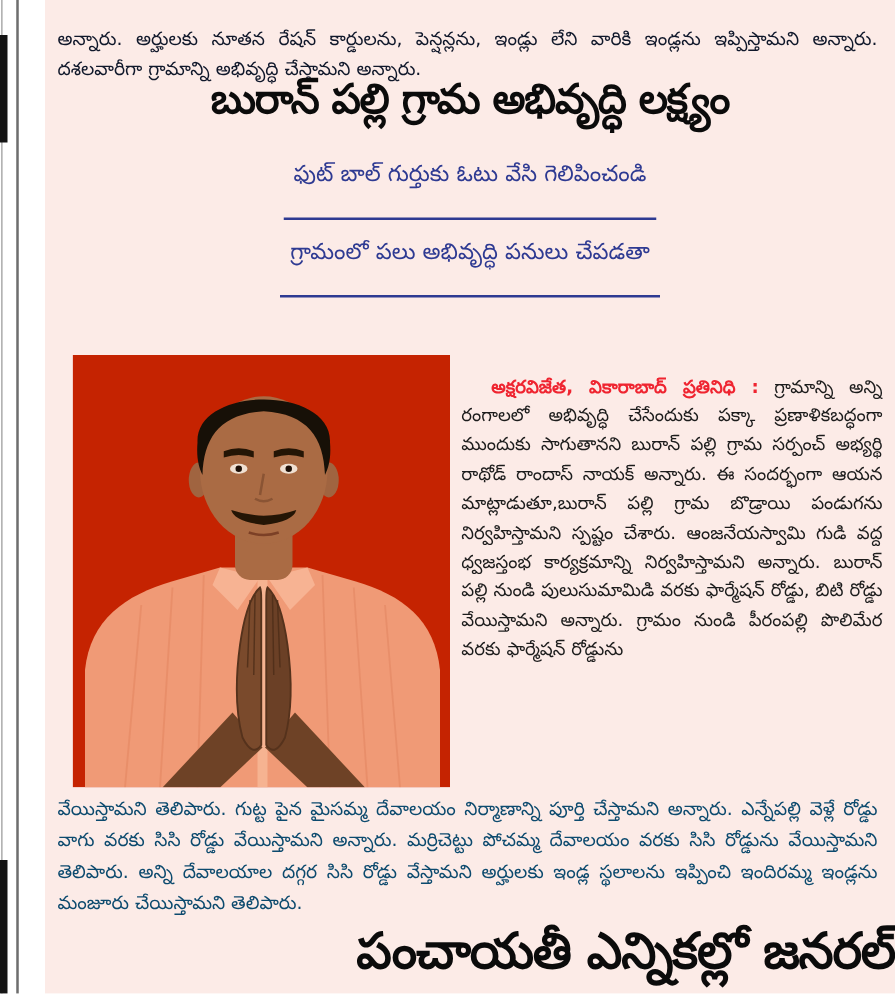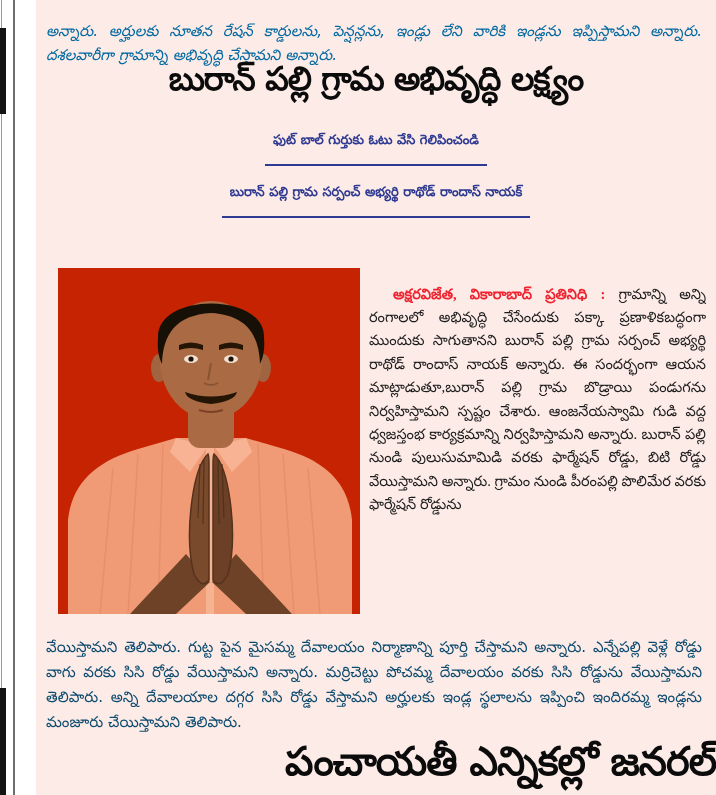--- a/index.html
+++ b/index.html
@@ -11,40 +11,40 @@
   .edge-bar{position:absolute;left:0;width:6px;background:#141414;}
   .edge-bar.top{top:28px;height:86px;}
   .edge-bar.bottom{top:688px;height:107px;}
   .left-rule{position:absolute;left:13px;top:0;width:2px;height:100%;background:#6e6e6e;}
   .content{
     position:absolute;left:36px;top:0;width:680px;height:795px;
     background:var(--content-bg,#fcebe7);
   }
   .top-para{
     position:absolute;left:10px;right:14px;top:4px;
-    font-size:15px;line-height:24px;color:#0369a1;text-align:justify;font-style:italic;
+    font-size:15px;line-height:24px;color:#0f172a;text-align:justify;
   }
   .headline{
     position:absolute;left:0;right:0;top:46px;
     text-align:center;font-size:33px;line-height:66px;font-weight:800;
     color:#0b0b0b;letter-spacing:-1px;white-space:nowrap;
   }
   .subheads{
     position:absolute;left:0;right:0;top:128px;
     display:flex;flex-direction:column;align-items:center;row-gap:14px;
   }
   .subhead{
-    display:inline-block;font-size:13px;line-height:24px;font-weight:700;
+    display:inline-block;font-size:18px;line-height:24px;font-weight:400;
     color:var(--subhead-blue,#2e3a92);
     border-bottom:2px solid var(--subhead-blue,#2e3a92);
-    padding:0 8px 12px 8px;white-space:nowrap;
+    padding:0 8px 22px 8px;white-space:nowrap;
   }
   .main-row{
-    position:absolute;left:22px;right:10px;top:268px;height:348px;
-    display:flex;column-gap:9px;font-family:Liberation Serif, serif;
+    position:absolute;left:22px;right:10px;top:284px;height:348px;
+    display:flex;column-gap:9px;
   }
   .photo{
     width:302px;height:346px;flex:0 0 302px;overflow:hidden;
   }
   .photo svg{display:block;}
   .col-text{
     flex:1;height:348px;overflow:hidden;
     font-size:14.5px;line-height:23.4px;color:#1c1c1c;
     text-align:justify;text-indent:24px;
   }
@@ -70,21 +70,21 @@
   <div class="left-rule"></div>
 
   <div class="content">
 
     <p class="top-para">అన్నారు. అర్హులకు నూతన రేషన్ కార్డులను, పెన్షన్లను, ఇండ్లు లేని వారికి ఇండ్లను ఇప్పిస్తామని అన్నారు. దశలవారీగా గ్రామాన్ని అభివృద్ధి చేస్తామని అన్నారు.</p>
 
     <div class="headline">బురాన్ పల్లి గ్రామ అభివృద్ధి లక్ష్యం</div>
 
     <div class="subheads">
       <span class="subhead">ఫుట్ బాల్ గుర్తుకు ఓటు వేసి గెలిపించండి</span>
-      <span class="subhead">బురాన్ పల్లి గ్రామ సర్పంచ్ అభ్యర్థి రాథోడ్ రాందాస్ నాయక్</span>
+      <span class="subhead">గ్రామంలో పలు అభివృద్ధి పనులు చేపడతా</span>
     </div>
 
     <div class="main-row">
 
       <div class="photo">
         <svg width="302" height="346" viewBox="0 0 302 346" xmlns="http://www.w3.org/2000/svg">
 
           <rect x="0" y="0" width="302" height="346" style="fill:var(--photo-bg,#c52301)"></rect>
 
           <path d="M10,346 L10,252 C14,212 42,192 80,181 L118,170 L188,170 L226,181 C264,192 290,212 294,252 L294,346 Z" style="fill:var(--shirt,#f09a76)"></path>

